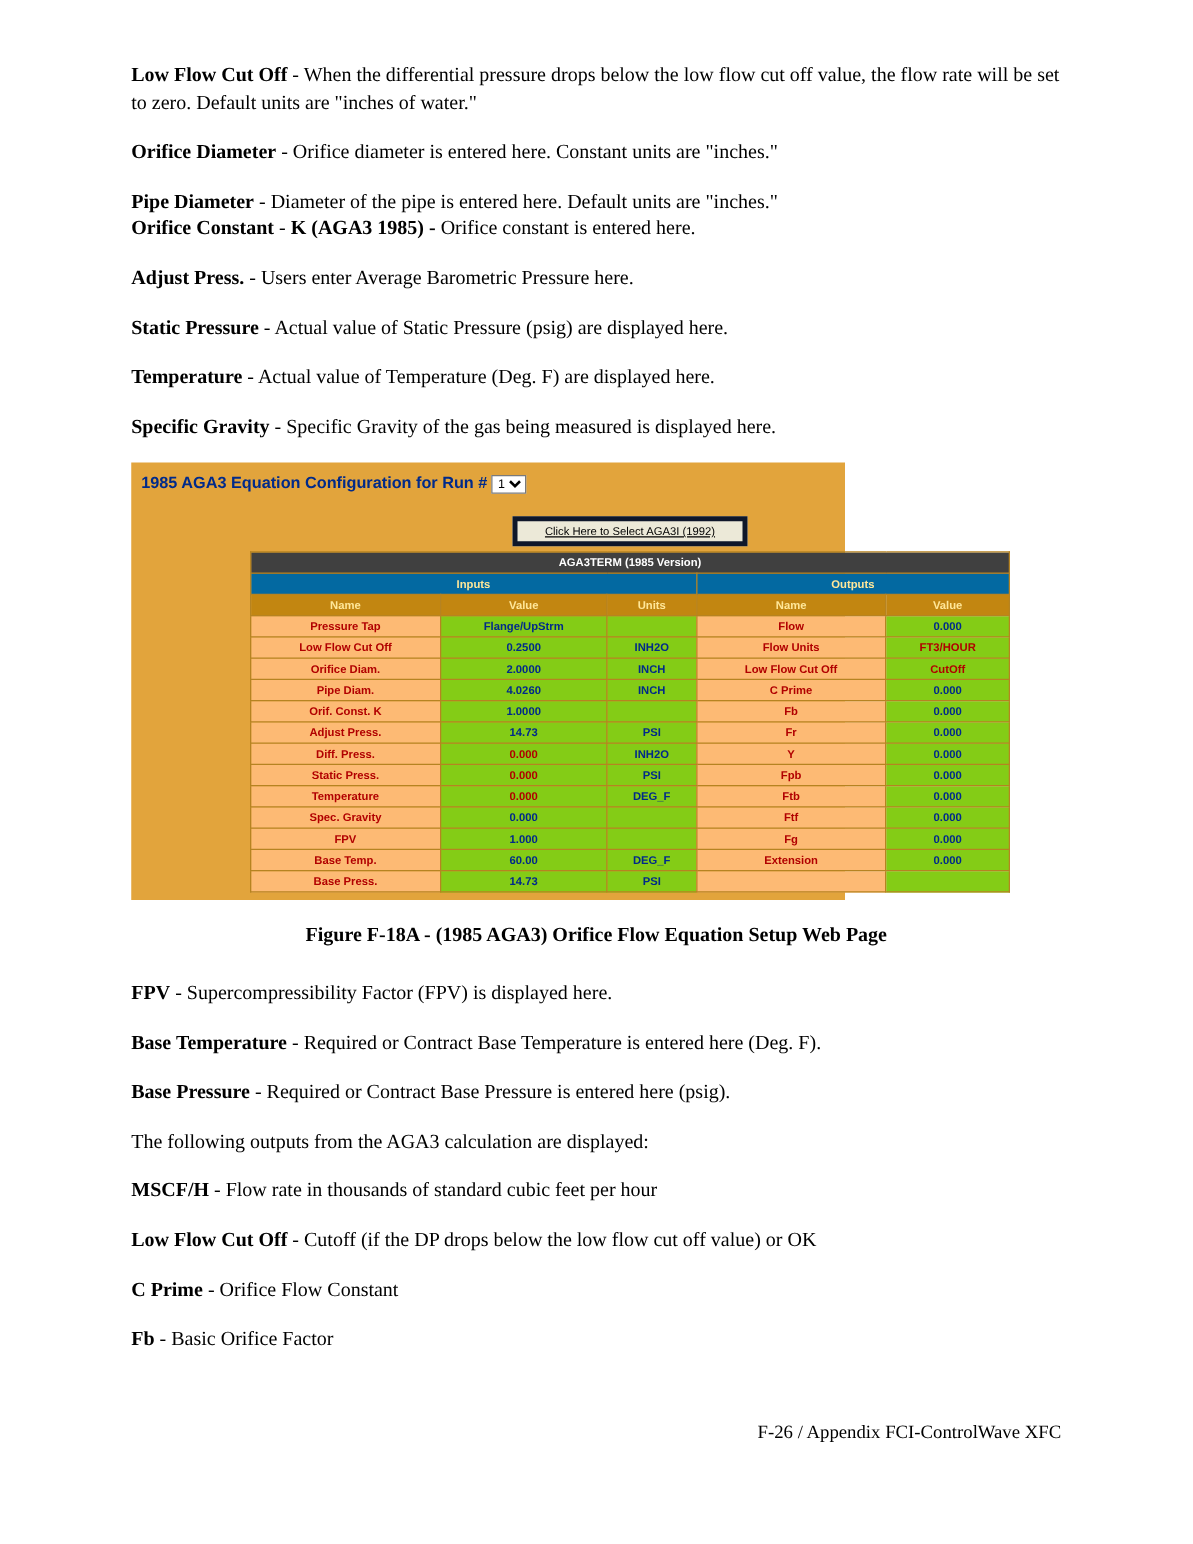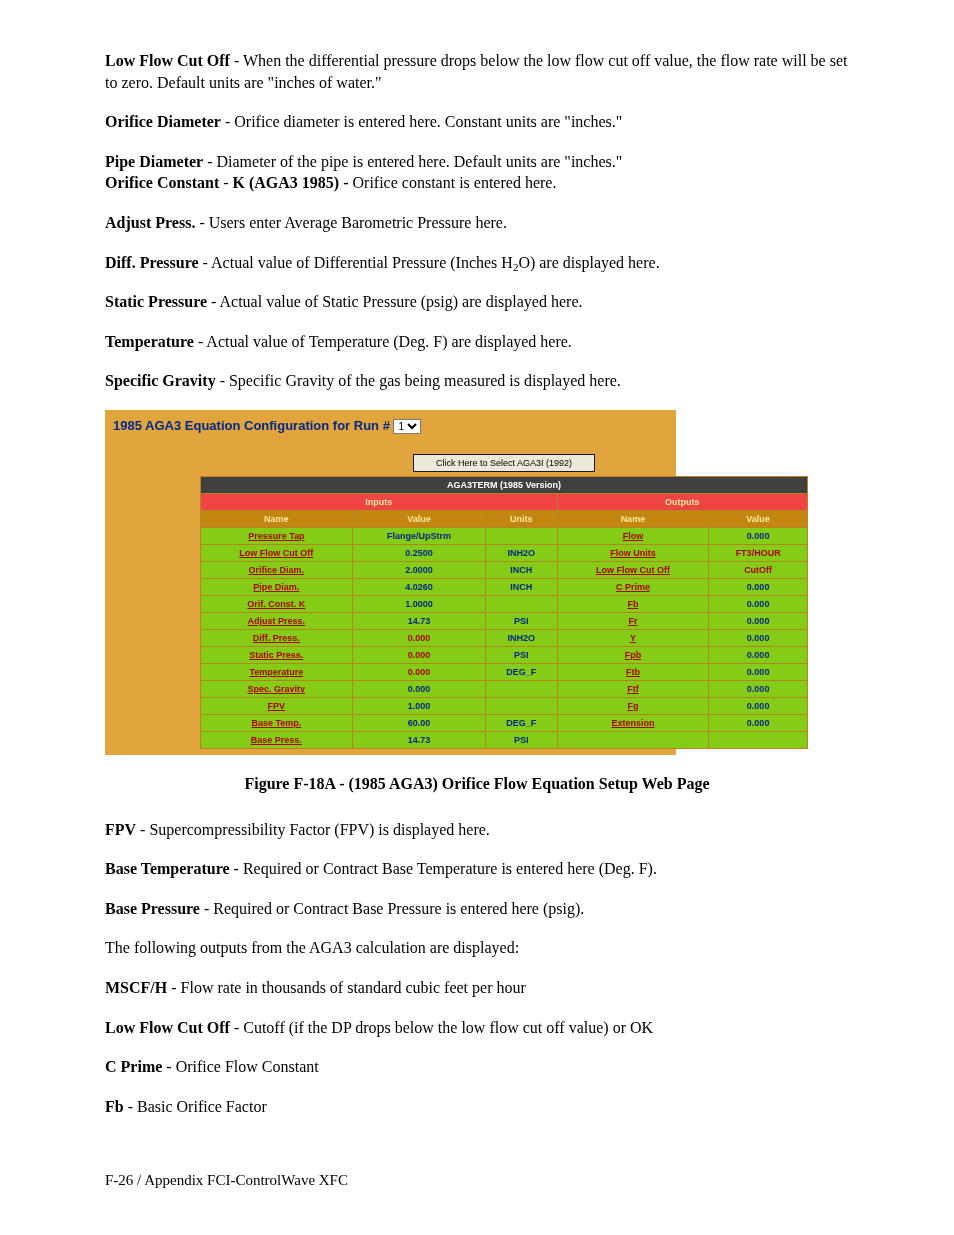--- a/index.html
+++ b/index.html
@@ -34,67 +34,66 @@
   }
   .inner-panel {
     width: 608px;
     margin-left: 95px;
     font-family: Verdana, Arial, sans-serif;
   }
   .click-btn-row { text-align: center; padding: 0 0 4px 0; }
   .click-btn {
     display: inline-block;
     background: #ece9d8;
-    border: 1px solid #0f172a;
+    border: 4px solid #0f172a;
     font-size: 9px;
     padding: 3px 22px;
     font-family: Verdana, Arial, sans-serif;
+    text-decoration: underline;
   }
   .tbl { border-collapse: collapse; width: 100%; }
   .tbl td, .tbl th {
     border: 1px solid #b68321;
     font-size: 9px;
     font-weight: bold;
     text-align: center;
     padding: 3px 4px;
   }
   .hdr-dark { background: #404040; color: #fff; font-size: 11px; }
-  .hdr-mid  { background: #ef4444; color: #ffe799; font-size: 11px; }
+  .hdr-mid  { background: #0369a1; color: #ffe799; font-size: 11px; }
   .hdr-col  { background: #c28611; color: #ffe799; font-size: 10px; }
-  .cell-name { background: #84cc16; color: #b10000; text-decoration: underline; }
+  .cell-name { background: #fdba74; color: #b10000; }
   .cell-bg   { background: #84cc16; }
   .v-blue { color: #002a8a; }
   .v-red  { color: #b10000; }
   .caption { text-align: center; font-weight: bold; margin: 10px 0 24px 0; }
   .footer {
     display: flex;
-    justify-content: flex-start;
+    justify-content: flex-end;
     margin-top: 55px;
     font-size: 15px;
+    margin-left: 17px;
   }
   sub { font-size: 11px; vertical-align: baseline; position: relative; top: 3px; }
 </style>
 </head>
 <body>
 
 <div>
   <div id="defs-a">
       <p><span class="b">Low Flow Cut Off</span><span> - When the differential pressure drops below the low flow cut off value, the flow rate will be set to zero. Default units are "inches of water."</span></p>
       <p><span class="b">Orifice Diameter</span><span> - Orifice diameter is entered here. Constant units are "inches."</span></p>
     </div>
   <p>
     <span class="b">Pipe Diameter</span><span> - Diameter of the pipe is entered here. Default units are "inches."</span><br>
     <span class="b">Orifice Constant</span><span> - </span><span class="b">K (AGA3 1985) - </span><span>Orifice constant is entered here.</span>
   </p>
   <div id="defs-b">
       <p><span class="b">Adjust Press.</span><span> - Users enter Average Barometric Pressure here.</span></p>
     </div>
-  <p>
-    <span class="b">Diff. Pressure</span><span> - Actual value of Differential Pressure (Inches H</span><sub>2</sub><span>O) are displayed here.</span>
-  </p>
   <div id="defs-c">
       <p><span class="b">Static Pressure</span><span>  - Actual value of  Static Pressure (psig) are displayed here.</span></p>
       <p><span class="b">Temperature</span><span> - Actual value of  Temperature (Deg. F) are displayed here.</span></p>
       <p><span class="b">Specific Gravity</span><span> - Specific Gravity of the gas being measured is displayed here.</span></p>
     </div>
 </div>
 
 <div class="figure-wrap">
   <div class="fig-title">
     <span>1985 AGA3 Equation Configuration for Run # </span><select><option>1</option></select>

